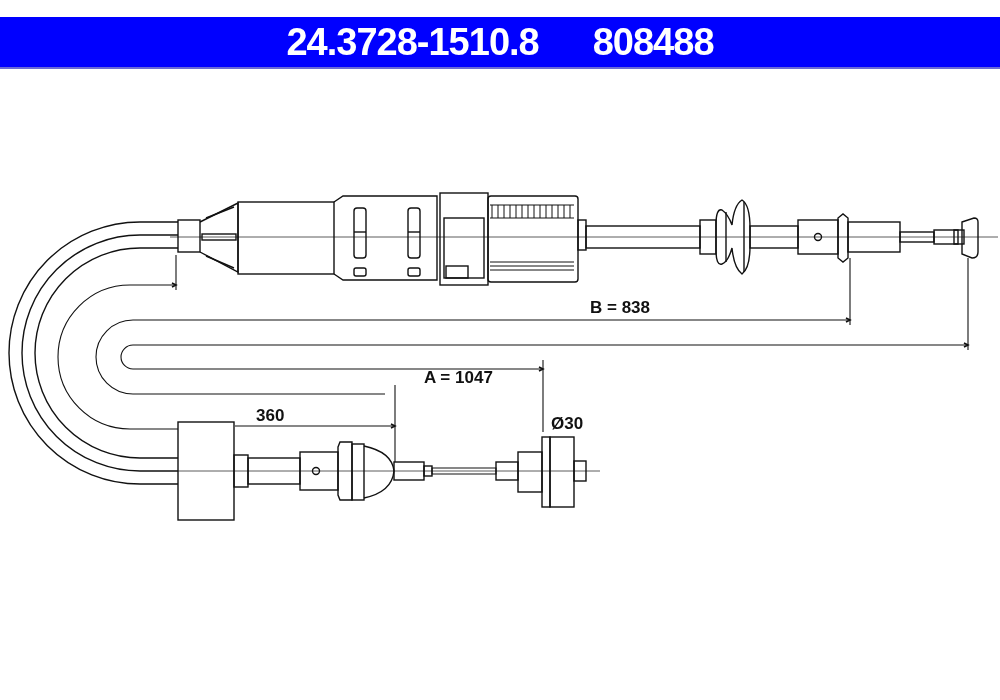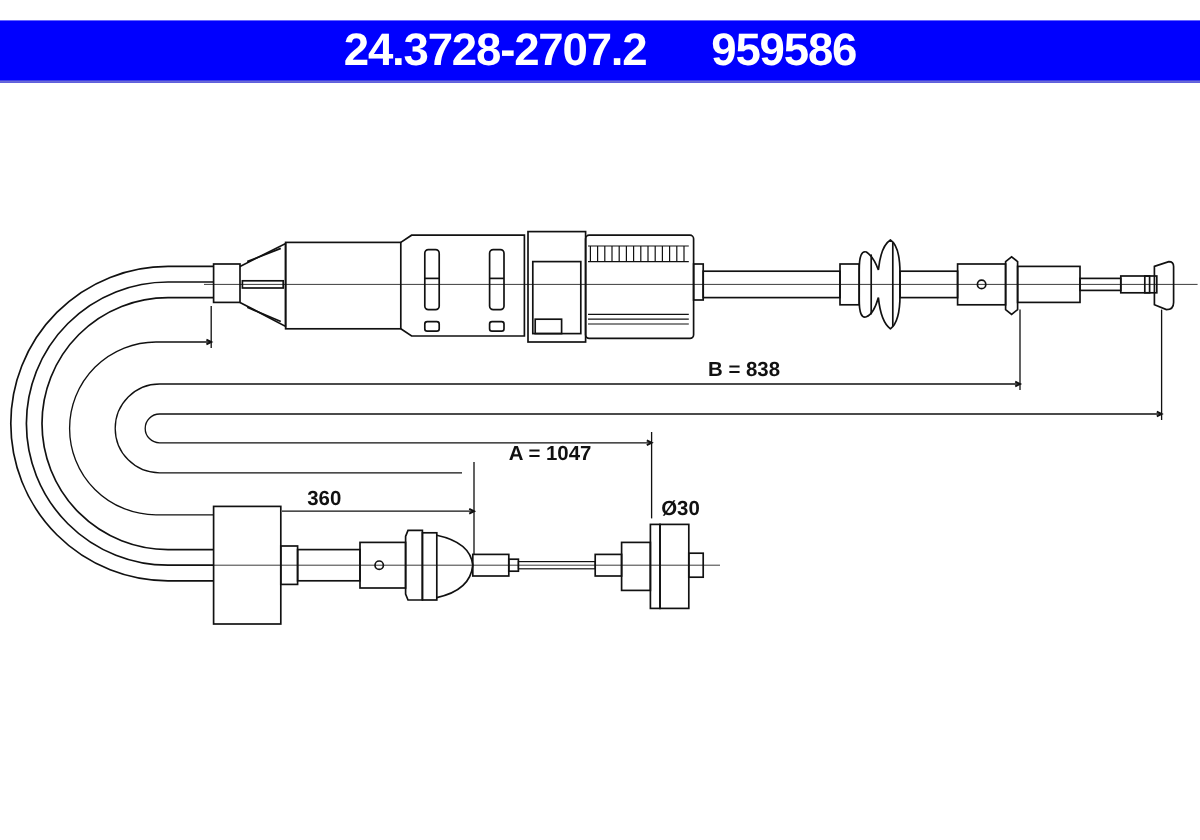--- a/index.html
+++ b/index.html
@@ -14,23 +14,23 @@
     font-family: "Liberation Sans", sans-serif;
   }
   .title-bar .gap { width: 54px; display: inline-block; }
   svg.drawing { position: absolute; left: 0; top: 0; }
   .dim-text { font-family: "Liberation Sans", sans-serif; font-weight: bold; font-size: 17px; fill: #111; }
 </style>
 </head>
 <body>
 
 <div class="title-bar">
-  <span>24.3728-2707.2</span>
+  <span>24.3728-1510.8</span>
   <span class="gap"></span>
-  <span>959586</span>
+  <span>808488</span>
 </div>
 
 <svg class="drawing" width="1000" height="700" viewBox="0 0 1000 700" fill="none" stroke="#111" stroke-width="1.4">
 
   <g>
     <path d="M178,222 L140,222 A122,122 0 0 0 140,484 L178,484"></path>
     <path d="M178,235 L140,235 A109,109 0 0 0 140,471 L178,471"></path>
     <path d="M178,248 L140,248 A96,96 0 0 0 140,458 L178,458"></path>
   </g>
 

